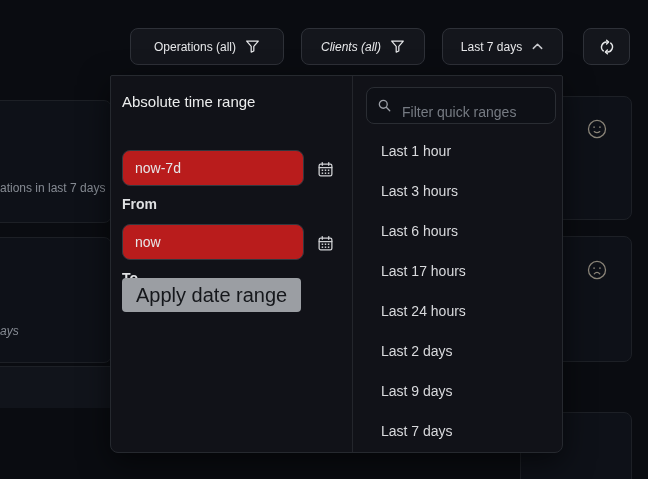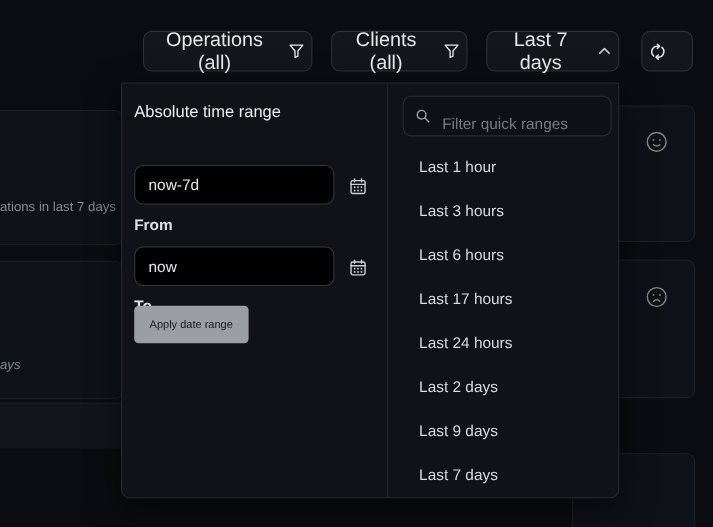--- a/index.html
+++ b/index.html
@@ -20,48 +20,48 @@
     position:absolute;color:#868b93;font-size:12px;white-space:nowrap;
   }
   .bg-band{
     position:absolute;left:0;width:110px;background:#11141b;border-top:1px solid #1d2026;
   }
   .face-icon{position:absolute;width:22px;height:22px;color:#8b8579;}
   
   .tb-btn{
     position:absolute;top:28px;height:37px;box-sizing:border-box;
     background:#14161c;border:1px solid #2e3138;border-radius:8px;
-    display:flex;align-items:center;justify-content:flex-start;gap:9px;
-    color:#e6e7e9;font-size:18px;cursor:pointer;z-index:5;
+    display:flex;align-items:center;justify-content:center;gap:9px;
+    color:#e6e7e9;font-size:12px;cursor:pointer;z-index:5;
   }
   .tb-btn .ic{display:flex;align-items:center;}
   
   .picker{
     position:absolute;left:110px;top:75px;width:453px;height:378px;box-sizing:border-box;
     background:#111218;border:1px solid #26292f;border-radius:2px 2px 8px 8px;
     box-shadow:0 10px 30px rgba(0,0,0,.55);z-index:10;display:flex;
   }
   .picker-left{position:relative;width:242px;border-right:1px solid #24262c;box-sizing:border-box;}
   .picker-right{position:relative;flex:1;}
   .abs-title{position:absolute;left:11px;top:17px;font-size:15px;font-weight:400;color:#eceded;}
   .fld-label{position:absolute;left:11px;font-size:14px;color:#dfe0e2;font-weight:bold;}
   .txt-input{
     position:absolute;left:11px;width:182px;height:36px;box-sizing:border-box;
-    background:#000000;border:1px solid #34373e;border-radius:8px;
+    background:#b91c1c;border:1px solid #34373e;border-radius:8px;
     color:#e6e7e9;font-size:14px;padding:0 12px;outline:none;
     font-family:"Liberation Sans","DejaVu Sans",sans-serif;
   }
   .cal-btn{
     position:absolute;left:203px;width:22px;height:22px;background:none;border:none;
     color:#cfd0d3;padding:0;cursor:pointer;display:flex;align-items:center;justify-content:center;
   }
   .apply-btn{
     position:absolute;left:11px;top:202px;height:34px;padding:0 14px;
     background:#9b9ea3;border:none;border-radius:4px;
-    color:#15171b;font-size:10px;cursor:pointer;
+    color:#15171b;font-size:20px;cursor:pointer;
     font-family:"Liberation Sans","DejaVu Sans",sans-serif;
   }
   .search-wrap{
     position:absolute;left:13px;top:11px;width:190px;height:37px;box-sizing:border-box;
     background:#0e1016;border:1px solid #2a2d33;border-radius:8px;
     display:flex;align-items:center;padding:0 10px;gap:8px;
   }
   .search-wrap input{
     flex:1;background:none;border:none;outline:none;color:#22c55e;font-size:14px;min-width:0;
     font-family:Liberation Sans, sans-serif;
@@ -113,21 +113,21 @@
 
   <button class="tb-btn" style="left:130px;width:154px;">
     <span>Operations (all)</span>
     <span class="ic">
       <svg viewBox="0 0 16 16" width="15" height="15" fill="none" stroke="#e6e7e9" stroke-width="1.3" stroke-linejoin="round">
         <path d="M1.8 2.2h12.4l-4.8 5.6v5l-2.8 1.2V7.8z"></path>
       </svg>
     </span>
   </button>
 
-  <button class="tb-btn" style="left:301px;width:124px;">
+  <button class="tb-btn" style="left:301px;width:124px;font-style:italic;">
     <span>Clients (all)</span>
     <span class="ic">
       <svg viewBox="0 0 16 16" width="15" height="15" fill="none" stroke="#e6e7e9" stroke-width="1.3" stroke-linejoin="round">
         <path d="M1.8 2.2h12.4l-4.8 5.6v5l-2.8 1.2V7.8z"></path>
       </svg>
     </span>
   </button>
 
   <button class="tb-btn" style="left:442px;width:121px;">
     <span>Last 7 days</span>

